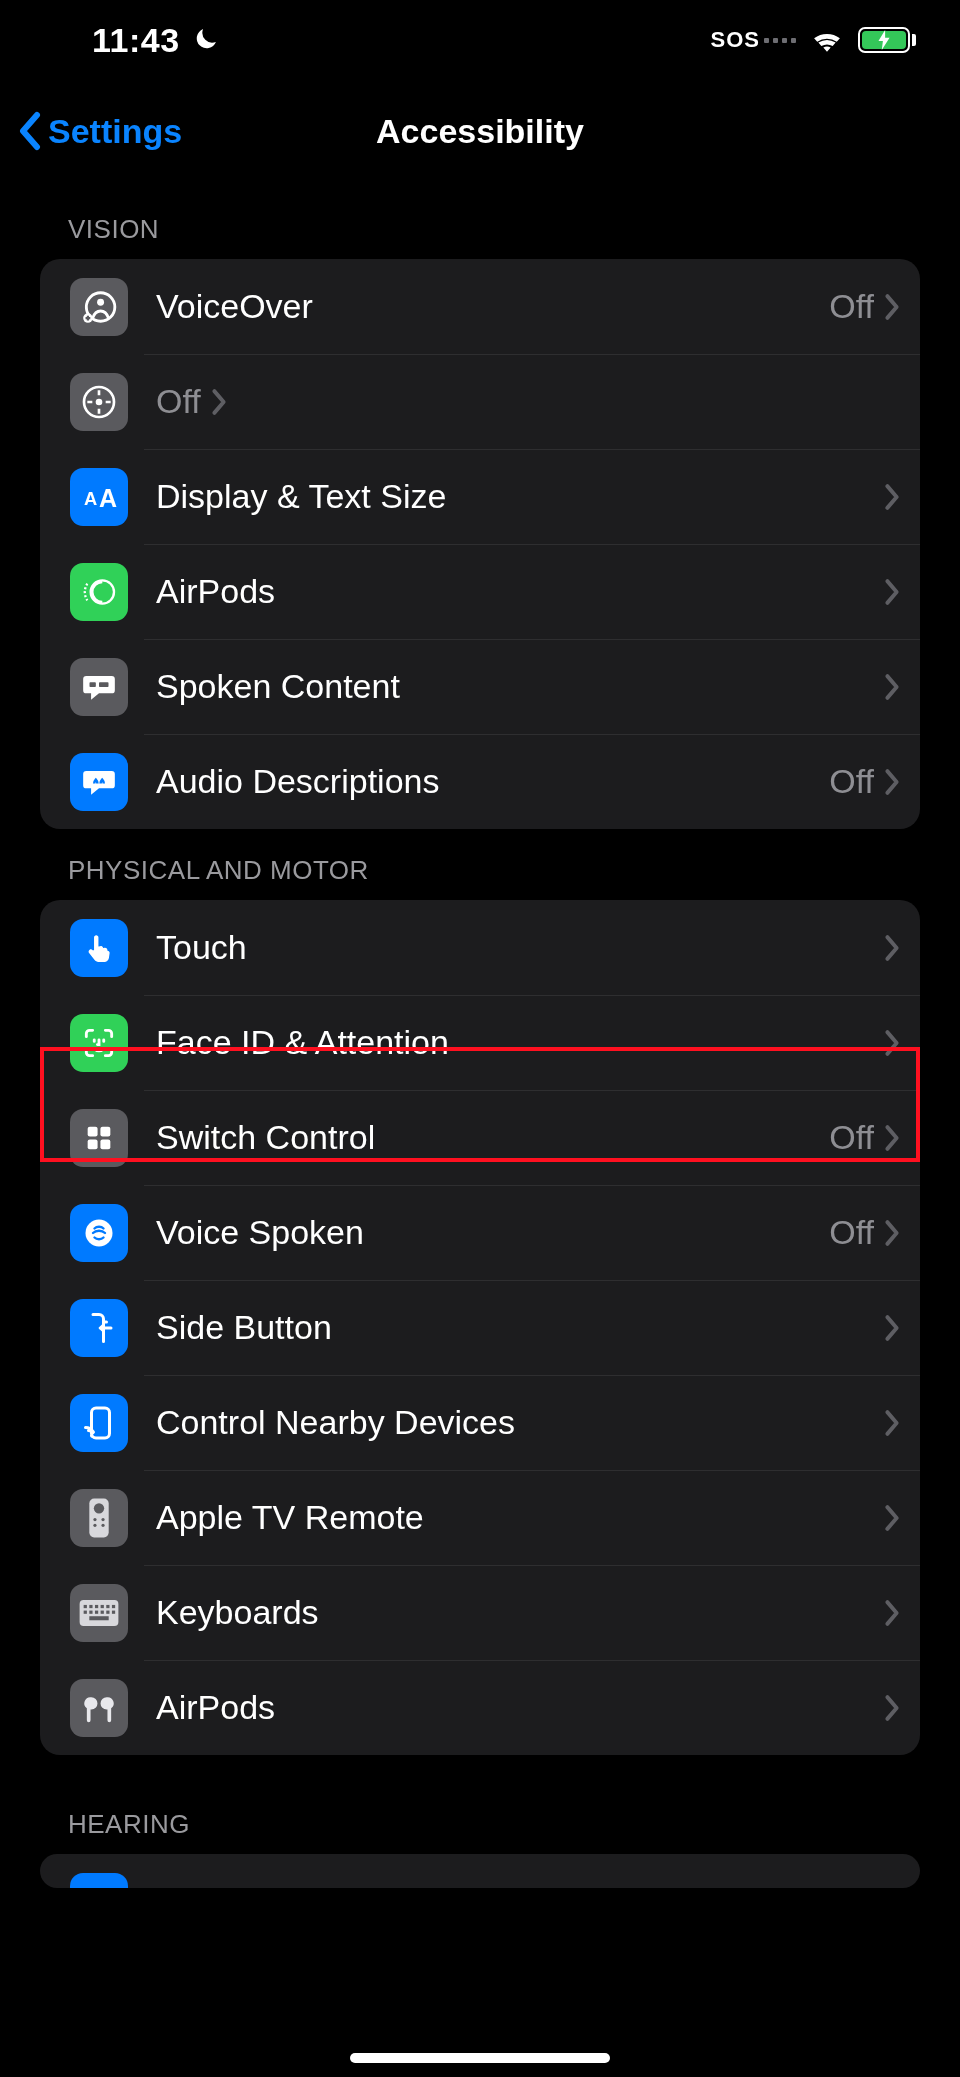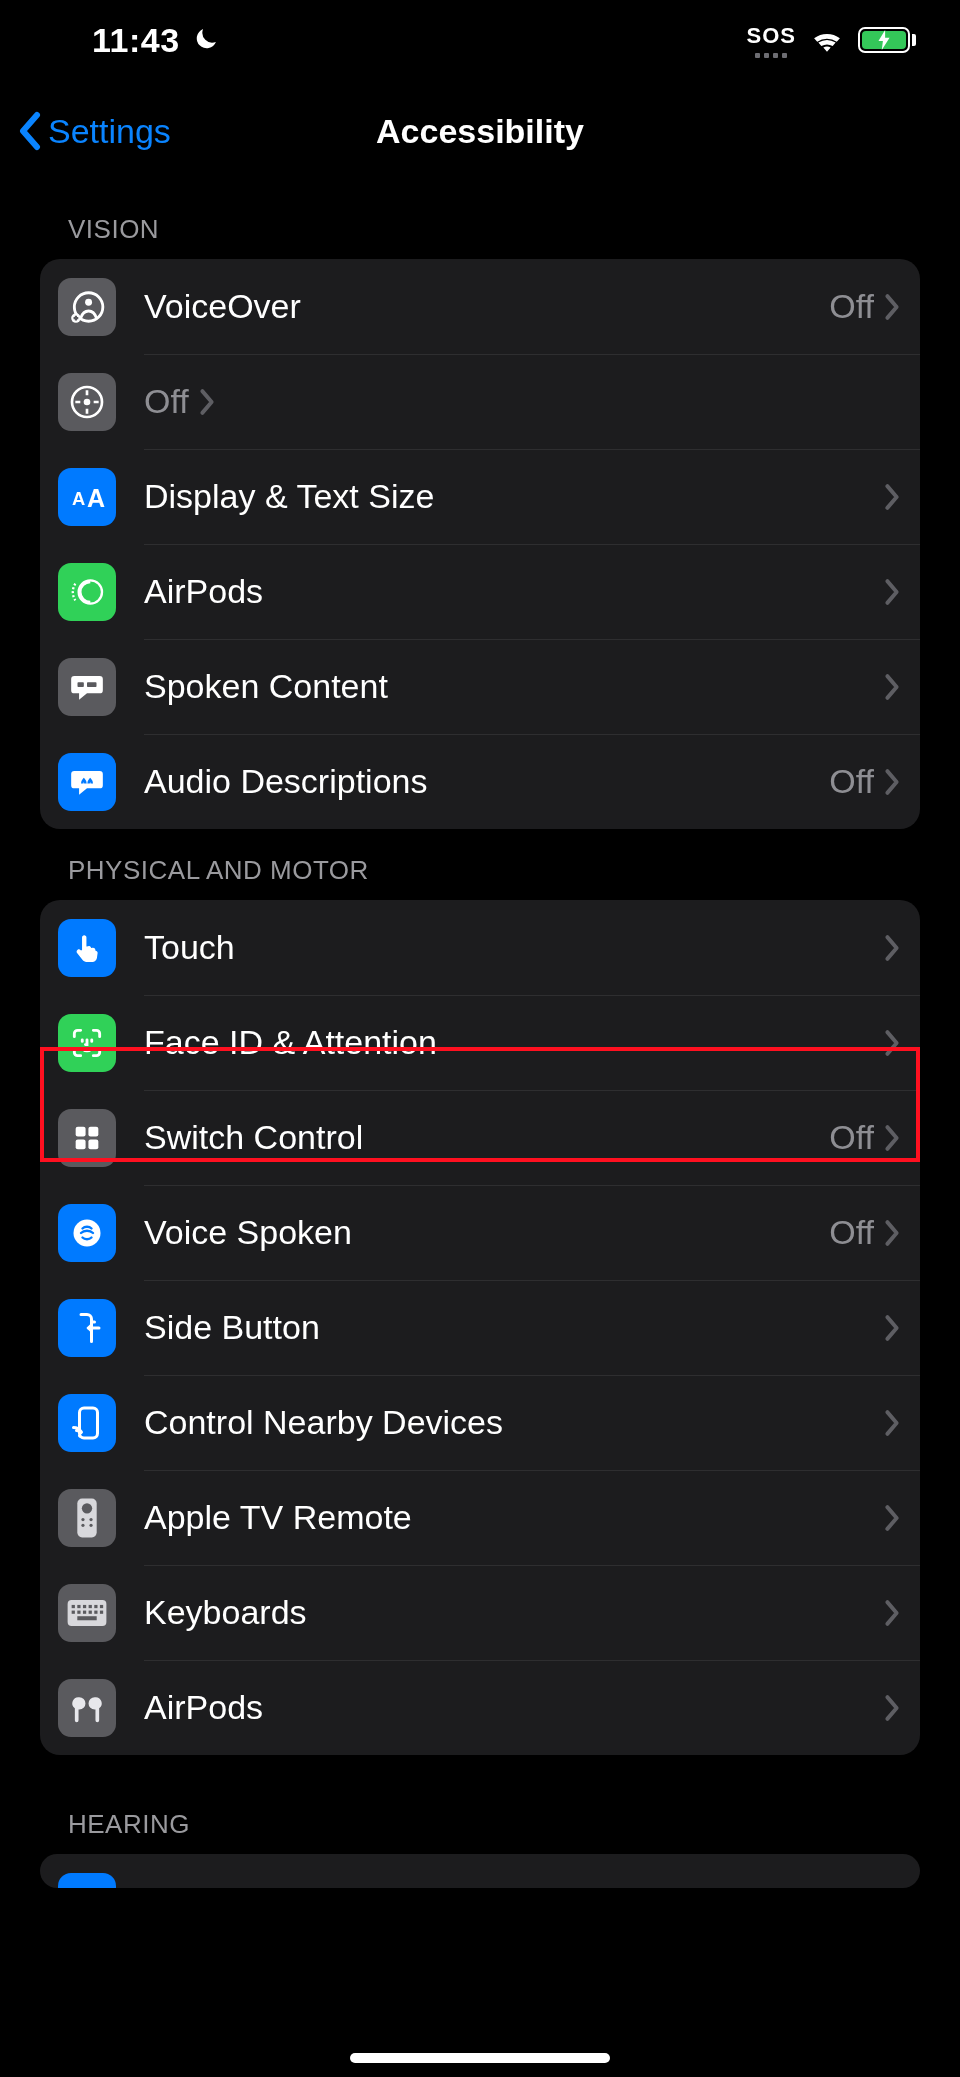--- a/index.html
+++ b/index.html
@@ -20,48 +20,48 @@
   .canvas{width:960px;height:2077px;position:relative;overflow:hidden;}
 
   
   .status{position:absolute;top:0;left:0;right:0;height:80px;
     display:flex;align-items:center;justify-content:space-between;
     padding:0 44px 0 92px;box-sizing:border-box;}
   .status-left{display:flex;align-items:center;gap:12px;}
   .time{font-size:34px;font-weight:600;letter-spacing:0.5px;}
   .moon{font-size:30px;line-height:1;transform:translateY(-1px);color:#fff;}
   .status-right{display:flex;align-items:center;gap:14px;}
-  .sos{display:flex;flex-direction:column;align-items:center;gap:4px;}
+  .sos{display:flex;flex-direction:row;align-items:center;gap:4px;}
   .sos span{font-size:22px;font-weight:700;letter-spacing:1px;}
   .sos-dots{display:flex;gap:4px;}
   .sos-dots i{width:5px;height:5px;border-radius:1px;background:#6d6d72;display:block;}
   .wifi svg,.batt svg{display:block;}
   .batt-wrap{display:flex;align-items:center;}
   .batt{width:52px;height:26px;border:2.5px solid #fff;border-radius:7px;position:relative;
     box-sizing:border-box;overflow:hidden;}
   .batt-tip{width:4px;height:12px;background:#fff;border-radius:0 2px 2px 0;margin-left:2px;}
   .batt-fill{position:absolute;inset:2px;border-radius:4px;background:var(--green);}
   .batt-bolt{position:absolute;inset:0;display:flex;align-items:center;justify-content:center;color:#fff;}
 
   
   .nav{position:absolute;top:88px;left:0;right:0;height:86px;
     display:flex;align-items:center;}
   .back{position:absolute;left:18px;top:0;bottom:0;display:flex;align-items:center;color:var(--link);
-    gap:4px;font-size:34px;cursor:pointer;}
+    gap:4px;font-size:34px;cursor:pointer;font-weight:bold;}
   .title{margin:0 auto;font-size:34px;font-weight:600;}
 
   
   .page{position:absolute;top:190px;left:0;right:0;bottom:0;padding:0 40px;}
 
   .section-header{font-size:26px;letter-spacing:0.5px;color:var(--subtle2);
     text-transform:uppercase;padding:24px 28px 14px;}
 
   .group{background:var(--panel);border-radius:20px;overflow:hidden;}
 
-  .row{display:flex;align-items:center;height:95px;padding:0 20px 0 18px;
+  .row{display:flex;align-items:center;height:95px;padding:0 20px 0 30px;
     position:relative;cursor:pointer;}
   .row + .row::before{content:"";position:absolute;top:0;left:104px;right:0;height:1px;
     background:var(--sep);}
   .row-icon{width:58px;height:58px;border-radius:13px;flex:0 0 58px;
     display:flex;align-items:center;justify-content:center;margin-right:28px;
     color:#fff;}
   .row-label{flex:1 1 auto;font-size:34px;font-weight:400;}
   .row-value{font-size:34px;color:var(--subtle);margin-right:10px;}
   .chev{color:var(--chevron);flex:0 0 auto;}
 

